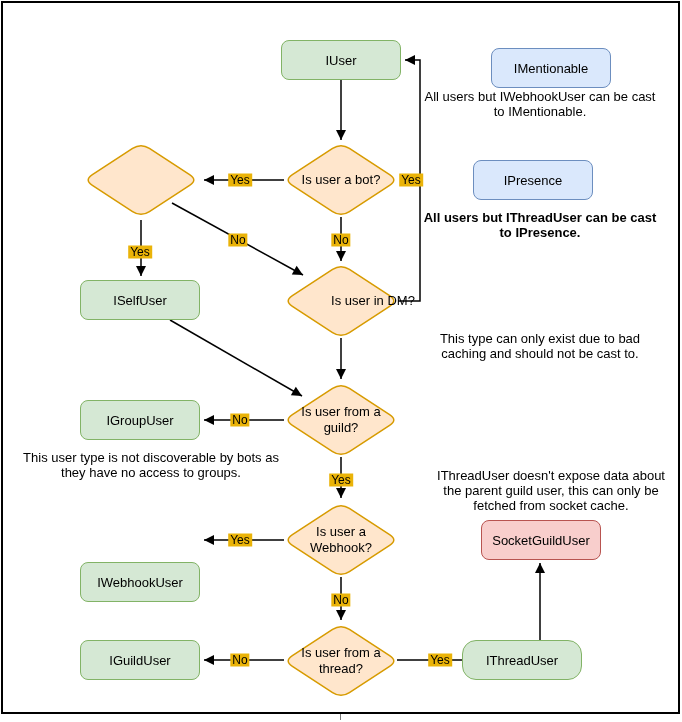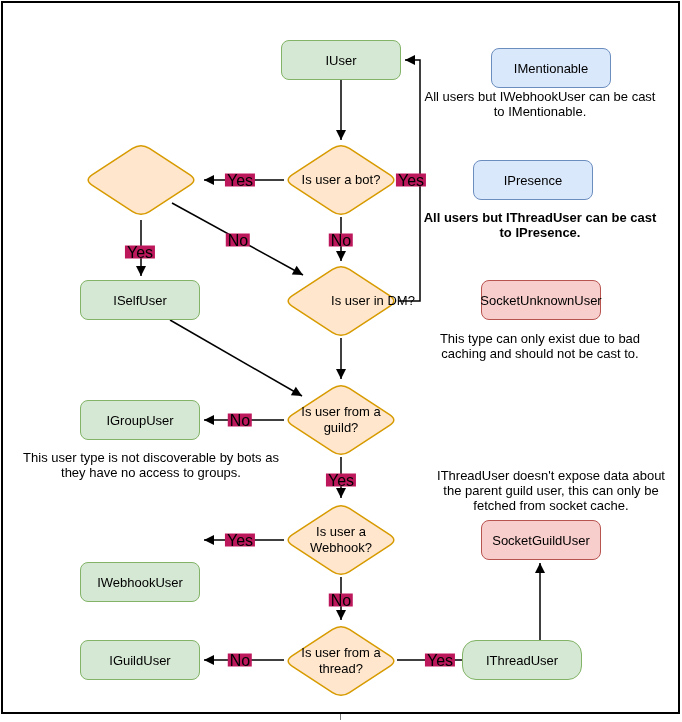--- a/index.html
+++ b/index.html
@@ -20,21 +20,21 @@
   }
   .green{background:#d5e8d4;border-color:#82b366;}
   .blue{background:#dae8fc;border-color:#6c8ebf;}
   .red{background:#f8cecc;border-color:#b85450;}
   .decision-label{
     position:absolute;width:104px;transform:translate(-50%,-50%);
     font-size:13px;line-height:16px;text-align:center;
   }
   .edge-label{
     position:absolute;transform:translate(-50%,-50%);
-    font-size:16px;line-height:13px;background:#be185d;padding:0 2px;
+    font-size:12px;line-height:13px;background:#eab308;padding:0 2px;
   }
   .note{
     position:absolute;font-size:13px;line-height:15px;text-align:center;
   }
   .page-tick{position:absolute;left:340px;top:714px;width:1px;height:6px;background:#777;}
 </style>
 </head>
 <body>
 
 <div id="canvas">
@@ -74,21 +74,20 @@
       <use href="#diamond" transform="translate(341,420)"></use>
       <use href="#diamond" transform="translate(341,540)"></use>
       <use href="#diamond" transform="translate(341,661)"></use>
     </g>
   </svg>
 
   <div class="node green" style="left:281px;top:40px;">IUser</div>
   <div class="node blue" style="left:481px;top:48px;margin-left:10px;">IMentionable</div>
   <div class="node blue" style="left:473px;top:160px;">IPresence</div>
   <div class="node green" style="left:80px;top:280px;">ISelfUser</div>
-  <div class="node red" style="left:481px;top:280px;">SocketUnknownUser</div>
   <div class="node green" style="left:80px;top:400px;">IGroupUser</div>
   <div class="node green" style="left:80px;top:520px;margin-top:42px;">IWebhookUser</div>
   <div class="node red" style="left:481px;top:520px;">SocketGuildUser</div>
   <div class="node green" style="left:80px;top:640px;">IGuildUser</div>
   <div class="node green" style="left:462px;top:640px;border-radius:14px;">IThreadUser</div>
 
   <div class="decision-label" style="left:341px;top:180px;">Is user a bot?</div>
   <div class="decision-label" style="left:341px;top:301px;margin-left:32px;">Is user in DM?</div>
   <div class="decision-label" style="left:341px;top:420px;">Is user from a guild?</div>
   <div class="decision-label" style="left:341px;top:540px;">Is user a Webhook?</div>

